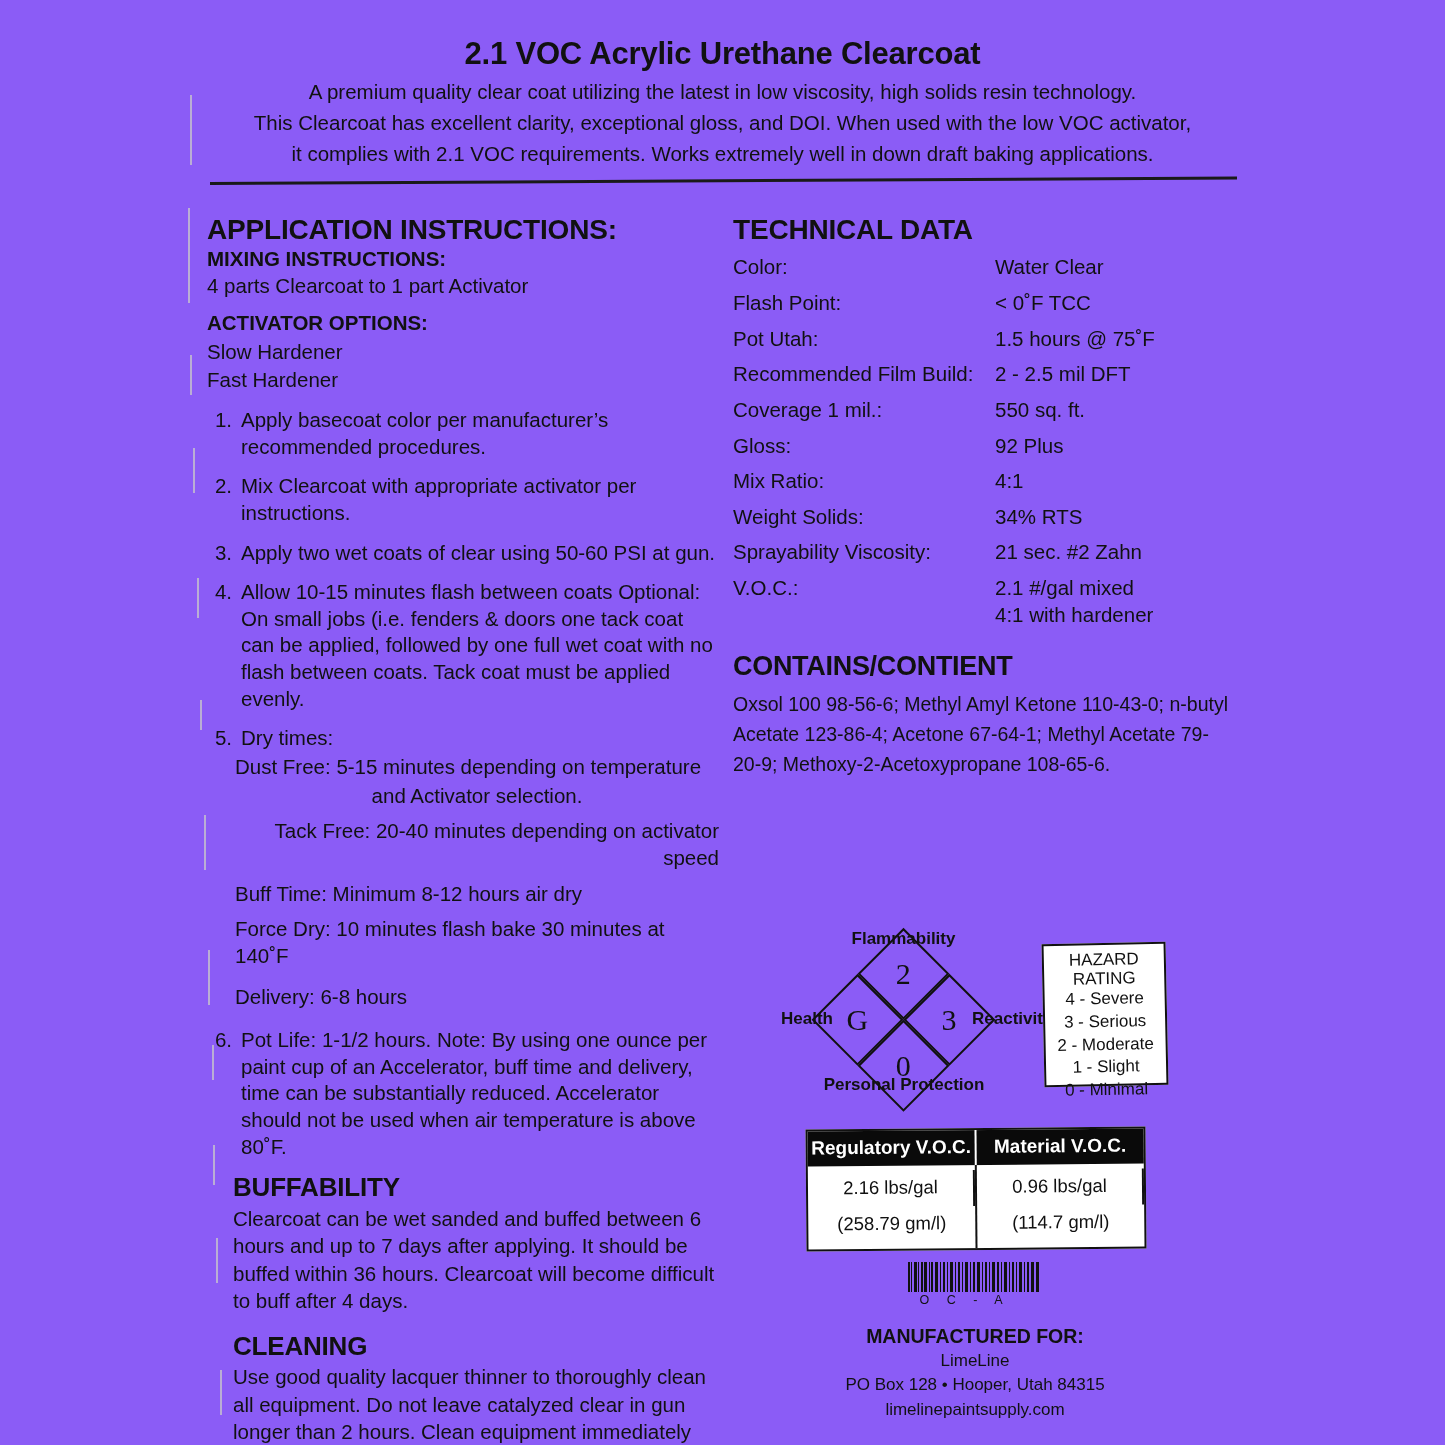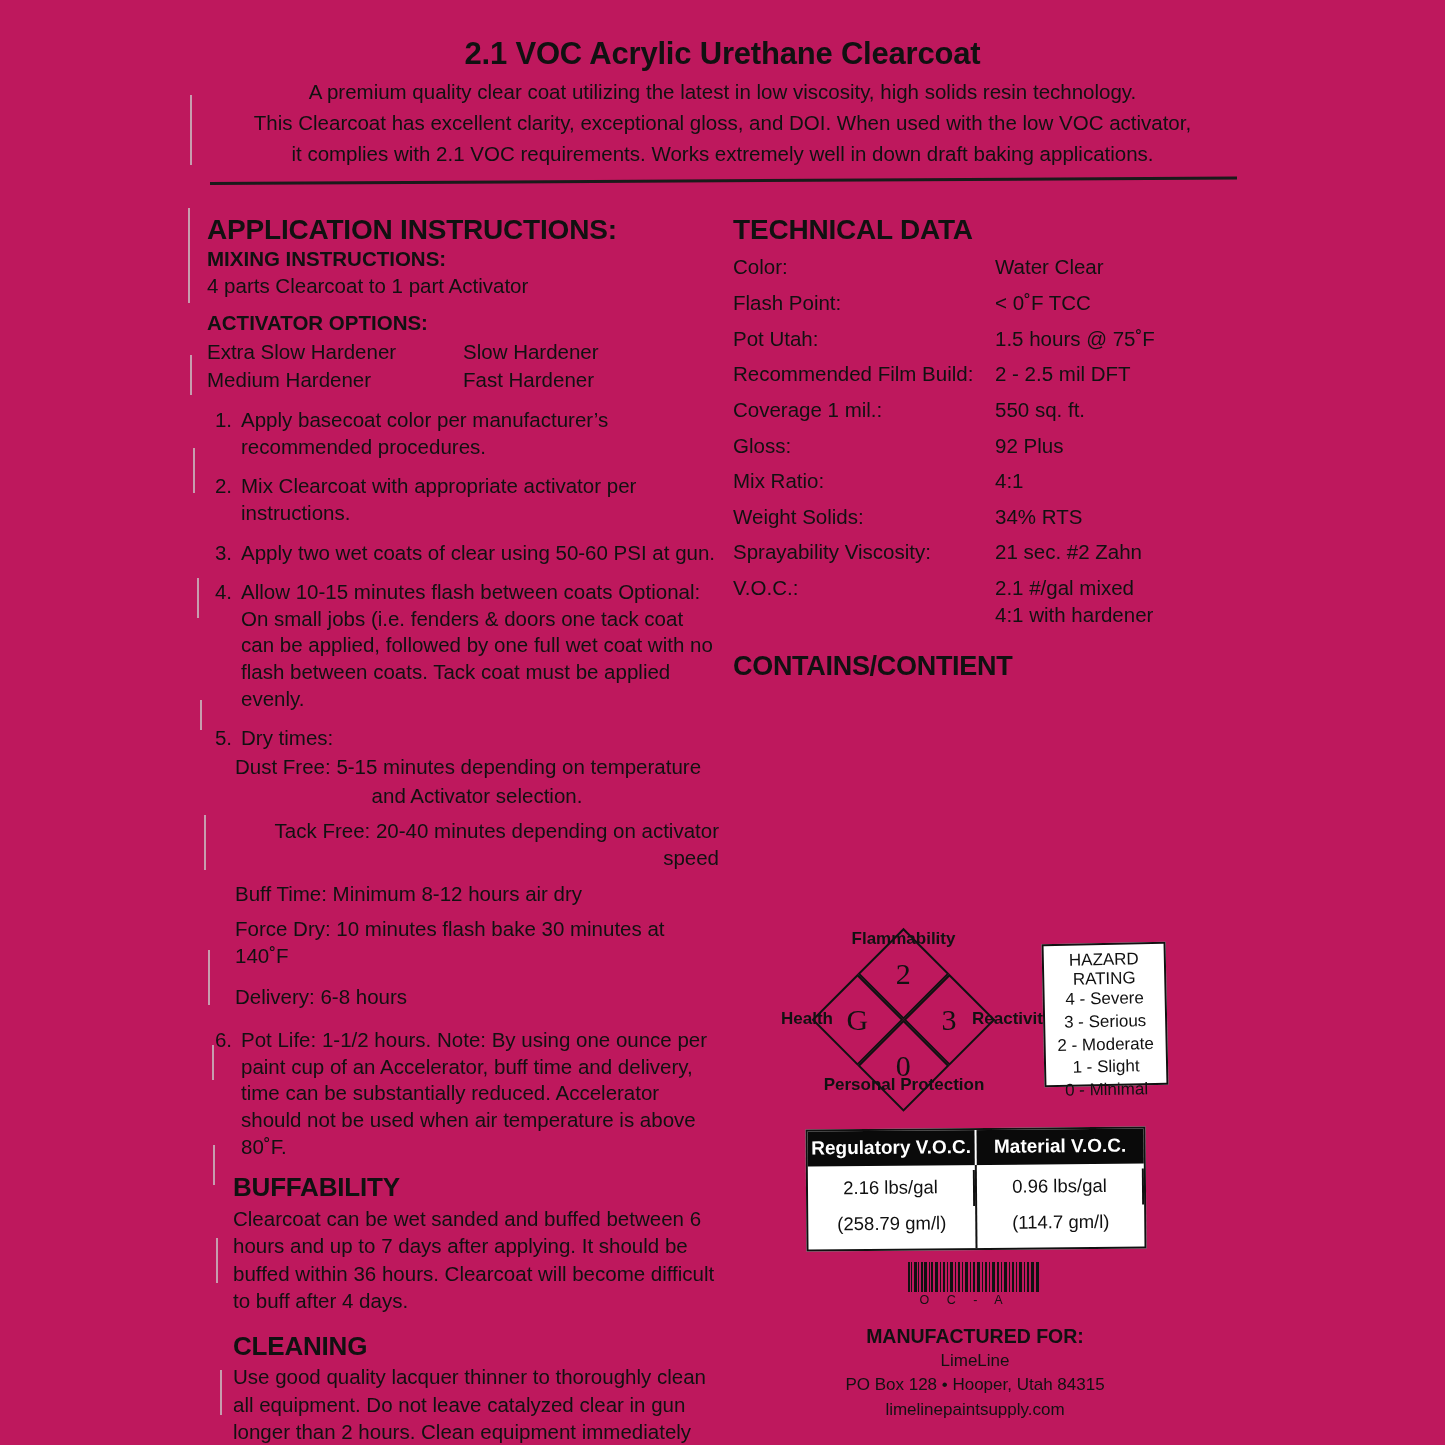--- a/index.html
+++ b/index.html
@@ -12,21 +12,21 @@
     width: 1445px;
     height: 1445px;
     position: relative;
     font-family: "Liberation Sans", sans-serif;
     color: #111111;
     overflow: hidden;
   }
   .page {
     position: absolute;
     inset: 0;
-    background: #be185d;
+    background: #8b5cf6;
   }
 
   
   .fold {
     position: absolute;
     width: 2px;
     background: #c9c9c9;
     opacity: .75;
   }
 
@@ -350,24 +350,20 @@
 
   <div class="col-left">
 
     <h2 class="sec">APPLICATION INSTRUCTIONS:</h2>
 
     <h3 class="sub">MIXING INSTRUCTIONS:</h3>
     <p class="body">4 parts Clearcoat to 1 part Activator</p>
 
     <h3 class="sub" style="margin-top:12px;">ACTIVATOR OPTIONS:</h3>
     <div class="act-grid">
-      <div class="act-col">
-        <div>Extra Slow Hardener</div>
-        <div>Medium Hardener</div>
-      </div>
       <div class="act-col">
         <div>Slow Hardener</div>
         <div>Fast Hardener</div>
       </div>
     </div>
 
     <ol class="steps">
       <li>
         <span class="num">1.</span>
         <span class="txt">Apply basecoat color per manufacturer’s recommended procedures.</span>
@@ -456,20 +452,21 @@
       <div class="td-row">
         <span class="k">V.O.C.:</span>
         <span class="v">
           <span>2.1 #/gal mixed</span>
           <span class="v2">4:1 with hardener</span>
         </span>
       </div>
     </div>
 
     <h2 class="sec-r">CONTAINS/CONTIENT</h2>
+    <p class="contains">Oxsol 100 98-56-6; Methyl Amyl Ketone 110-43-0; n-butyl Acetate 123-86-4; Acetone 67-64-1; Methyl Acetate 79-20-9; Methoxy-2-Acetoxypropane 108-65-6.</p>
   </div>
 
   <div class="nfpa">
     <div class="nfpa-lbl lbl-flam">Flammability</div>
     <div class="nfpa-lbl lbl-health">Health</div>
     <div class="nfpa-lbl lbl-react">Reactivity</div>
     <div class="nfpa-lbl lbl-pp">Personal Protection</div>
     <div class="dia-wrap">
       <div class="dia-cell dc-top">
         <span>3</span>

